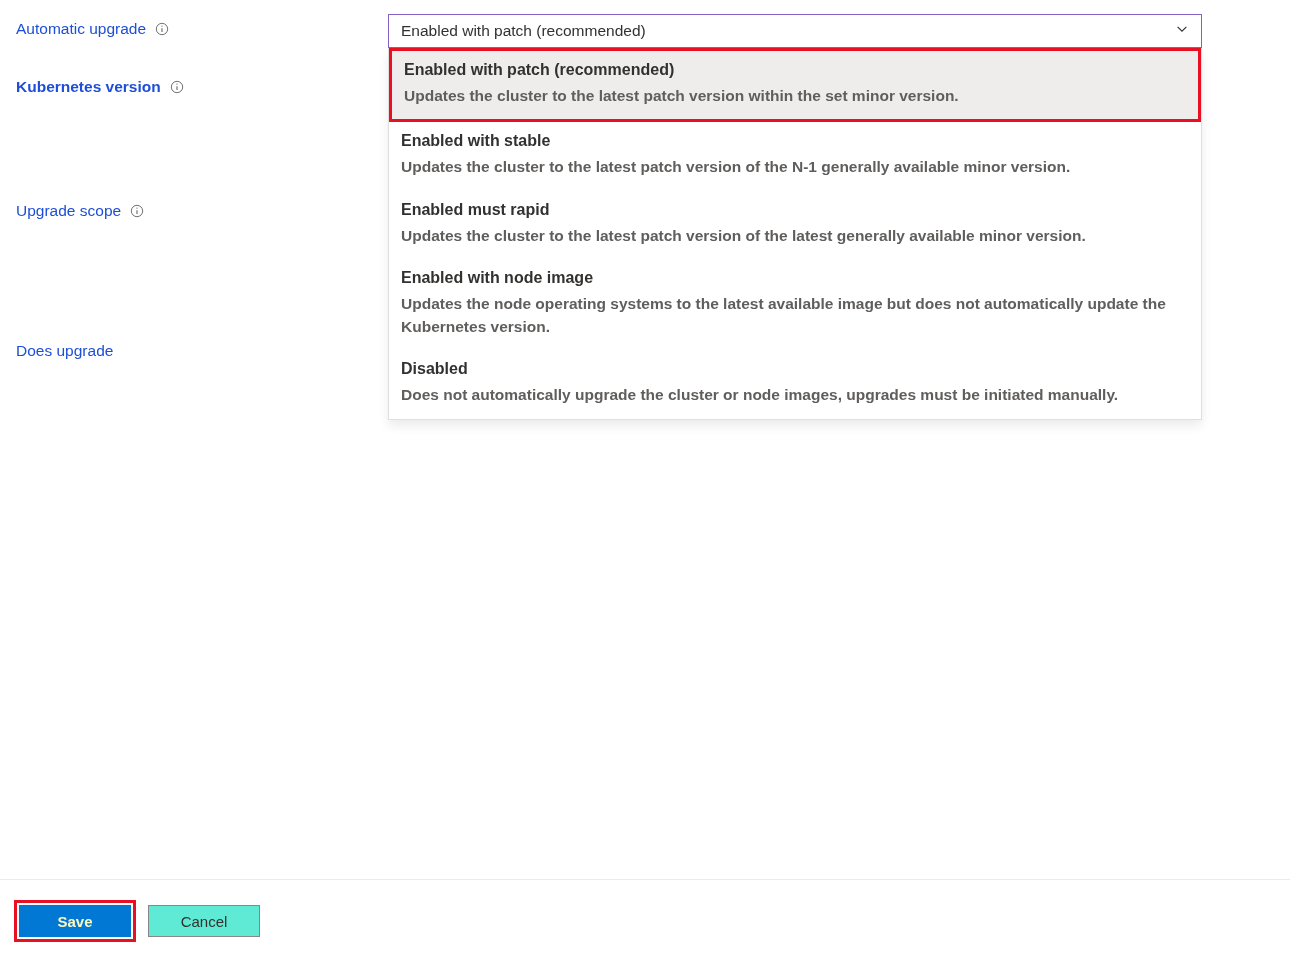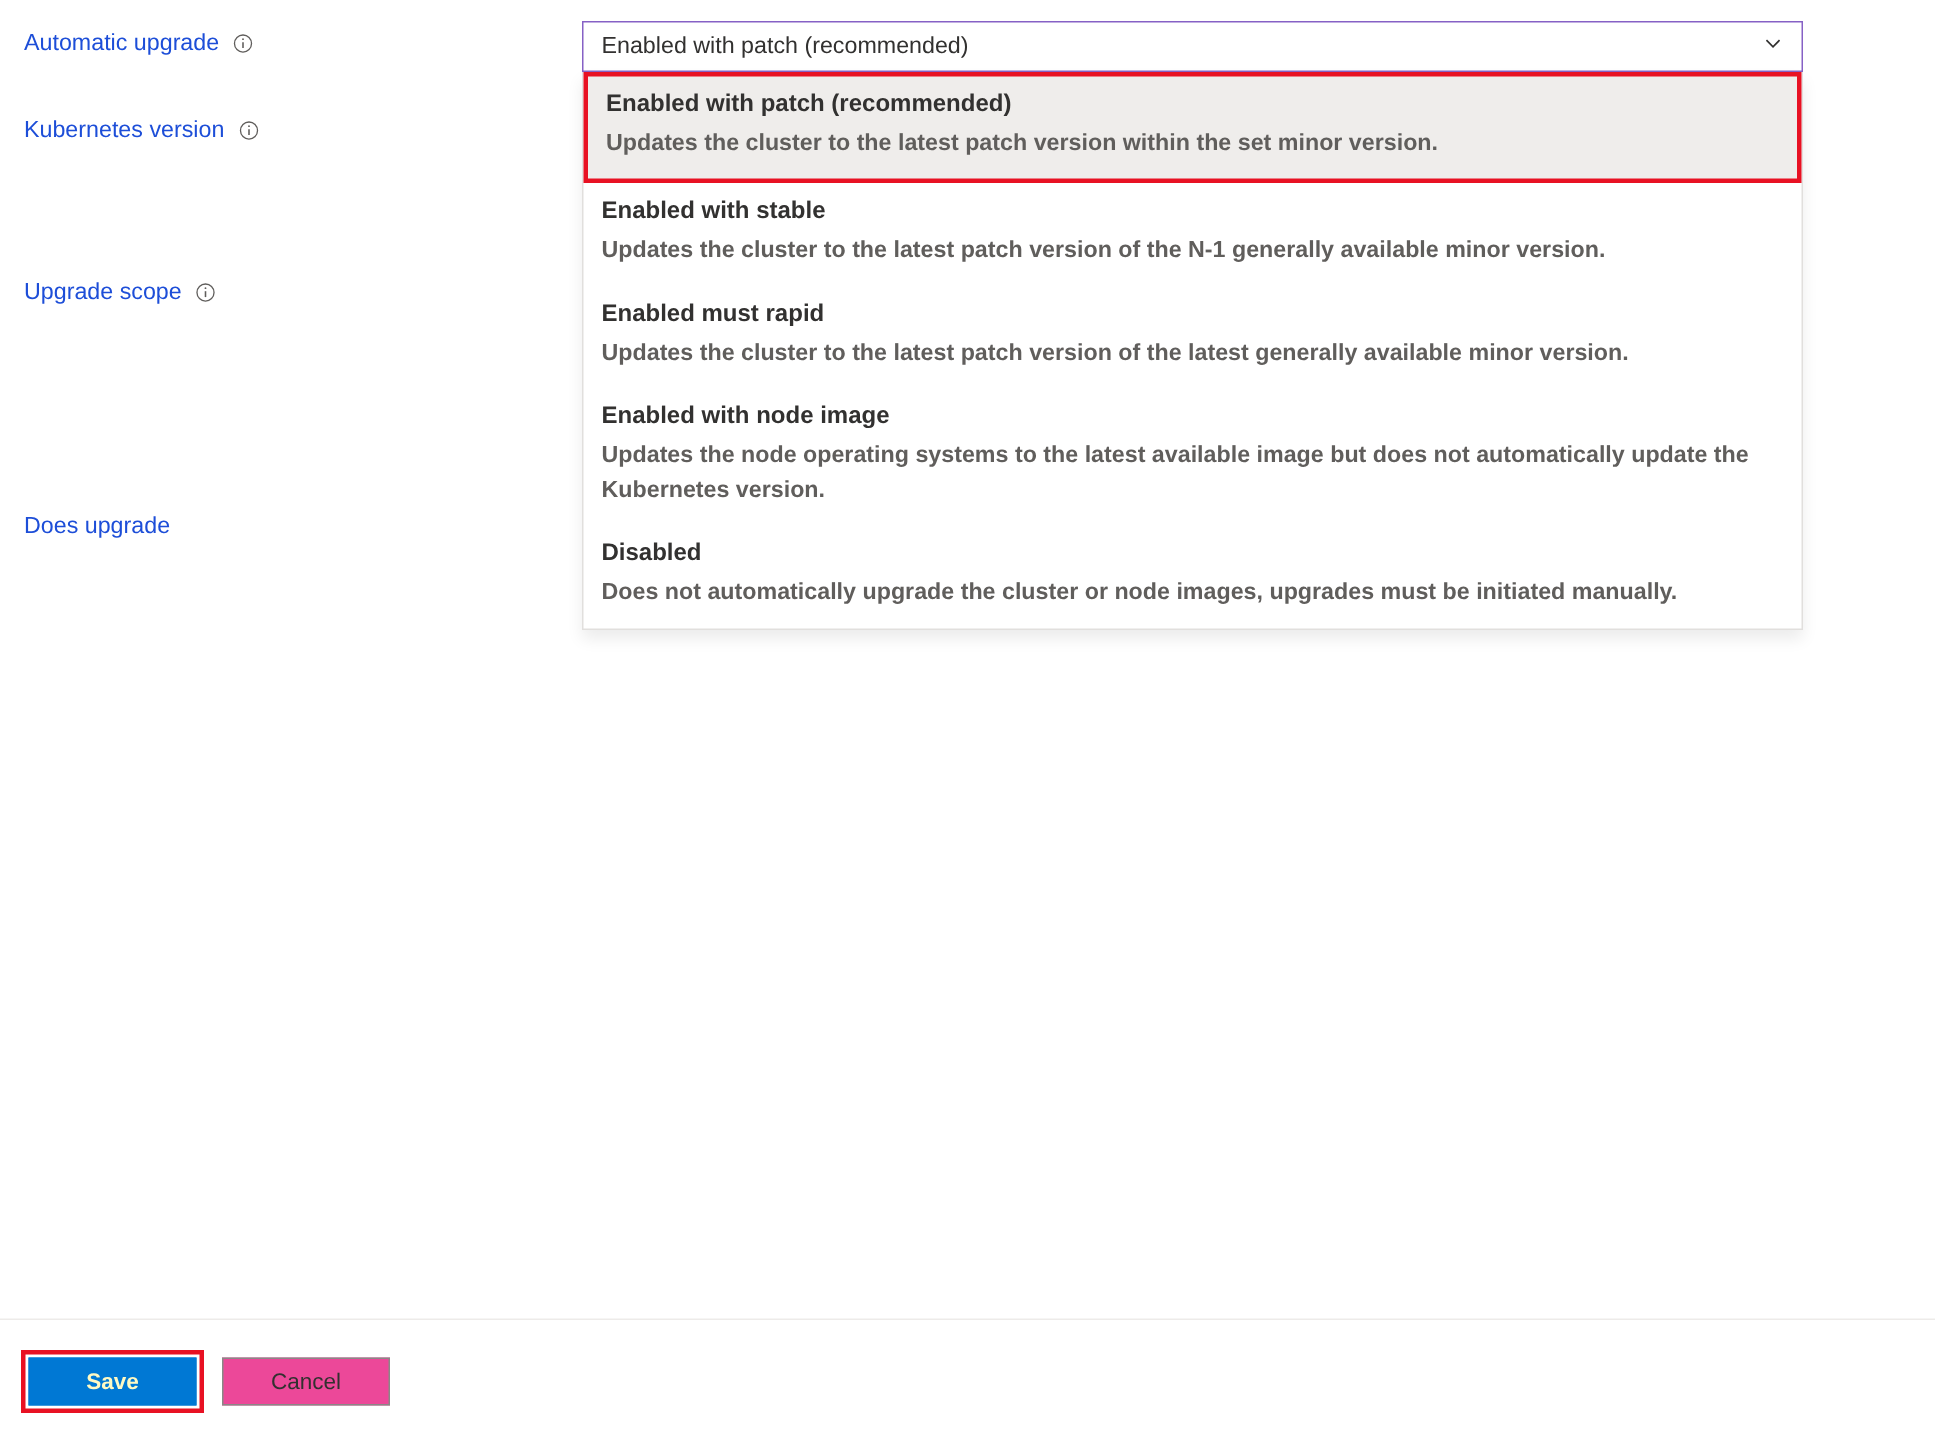--- a/index.html
+++ b/index.html
@@ -114,21 +114,21 @@
       border: 3px solid #e81123;
       padding: 2px;
       display: inline-block;
     }
     .btn {
       height: 32px;
       padding: 0 20px;
       font-size: 15px;
       font-weight: 600;
       border: 1px solid #8a8886;
-      background: #ec4899;
+      background: #5eead4;
       color: #323130;
       cursor: pointer;
       font-family: inherit;
     }
     .btn-primary {
       background: #0078d4;
       border: 1px solid #0078d4;
       color: #fef9c3;
       min-width: 112px;
     }
@@ -179,34 +179,34 @@
           <div class="option-desc">Updates the node operating systems to the latest available image but does not automatically update the Kubernetes version.</div>
         </div>
         <div class="dropdown-option">
           <div class="option-title">Disabled</div>
           <div class="option-desc">Does not automatically upgrade the cluster or node images, upgrades must be initiated manually.</div>
         </div>
       </div>
     </div>
   </div>
 
-  <div class="form-row" style="position:absolute; top:72px; left:16px;">
+  <div class="form-row" style="position:absolute; top:72px; left:16px;font-weight:bold;">
     <div class="label-col">
       <span class="label-text">Kubernetes version</span>
       <span class="info-icon">
         <svg viewBox="0 0 16 16" fill="none" stroke="#605e5c" stroke-width="1">
             <circle cx="8" cy="8" r="6.5"></circle>
             <line x1="8" y1="7" x2="8" y2="11.5" stroke-width="1.2"></line>
             <circle cx="8" cy="4.7" r="0.7" fill="#605e5c" stroke="none"></circle>
           </svg>
       </span>
     </div>
   </div>
 
-  <div class="form-row" style="position:absolute; top:180px; left:16px;">
+  <div class="form-row" style="position:absolute; top:196px; left:16px;">
     <div class="label-col">
       <span class="label-text">Upgrade scope</span>
       <span class="info-icon">
         <svg viewBox="0 0 16 16" fill="none" stroke="#605e5c" stroke-width="1">
             <circle cx="8" cy="8" r="6.5"></circle>
             <line x1="8" y1="7" x2="8" y2="11.5" stroke-width="1.2"></line>
             <circle cx="8" cy="4.7" r="0.7" fill="#605e5c" stroke="none"></circle>
           </svg>
       </span>
     </div>

